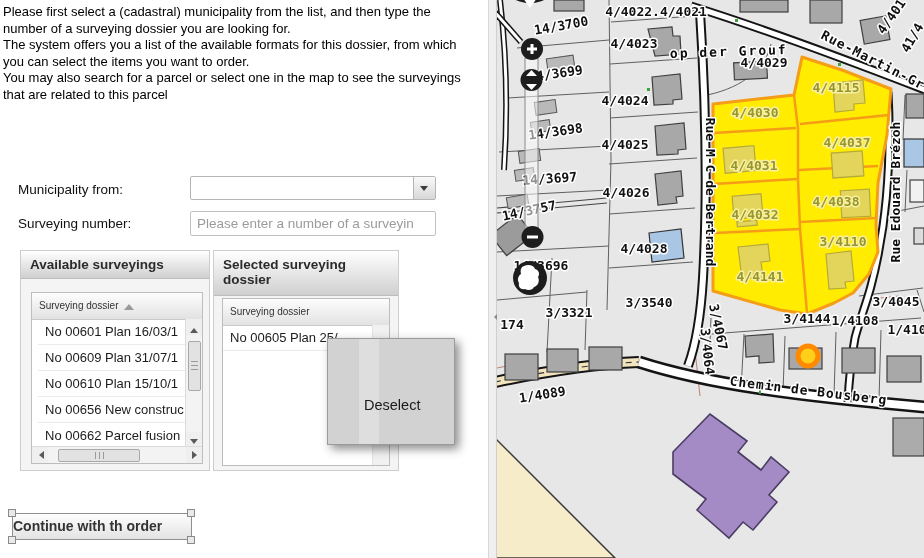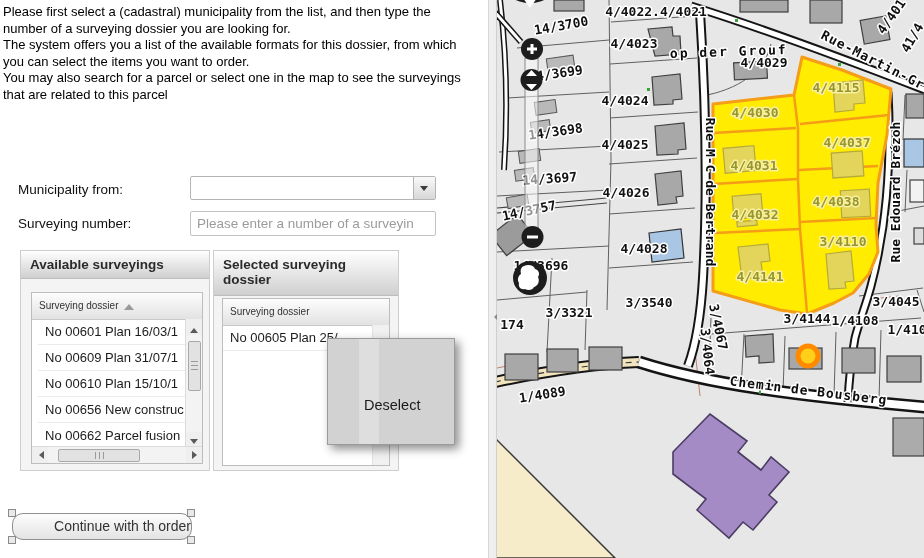--- a/index.html
+++ b/index.html
@@ -49,22 +49,22 @@
   .ctx-menu{position:absolute;left:327px;top:338px;width:126px;height:105px;
             background:#d2d2d2;border:1px solid #9a9a9a;box-shadow:4px 4px 9px rgba(0,0,0,.45);z-index:50;}
   .ctx-gutter{position:absolute;left:31px;top:0;bottom:0;width:20px;background:#dedede;}
   .ctx-item-raised{position:absolute;left:3px;top:24px;width:117px;height:26px;
                    background:linear-gradient(#f8f8f8,#d9d9d9);border:1px solid #8d8d8d;
                    font-size:14px;color:#2e2e2e;text-align:center;line-height:26px;}
   .ctx-item-plain{position:absolute;left:36px;top:58px;font-size:14.5px;color:#1a1a1a;}
 
   
   .continue-btn{position:absolute;left:12px;top:513px;width:178px;height:25px;
-                background:linear-gradient(#fdfdfd,#e3e3e3);border:1px solid #8f8f8f;border-radius:11px;
-                font-size:14px;color:#333;text-align:right;line-height:24px;}
+                background:linear-gradient(#fdfdfd,#e3e3e3);border:1px solid #8f8f8f;border-radius:3px;
+                font-size:14px;color:#333;text-align:left;line-height:24px;font-weight:bold;}
   .handle{position:absolute;width:6px;height:6px;background:#e9e9e9;border:1px solid #8a8a8a;z-index:5;}
 
   
   .divider{position:absolute;left:488px;top:0;width:9px;height:558px;background:#efefef;
            border-left:1px solid #d8d8d8;border-right:1px solid #cfcfcf;box-sizing:border-box;}
   .collapse-arrow{position:absolute;left:0px;top:312px;width:0;height:0;
                   border:5px solid transparent;border-right:5px solid #8b8b8b;}
 
   
   .map{position:absolute;left:497px;top:0;width:427px;height:558px;}

